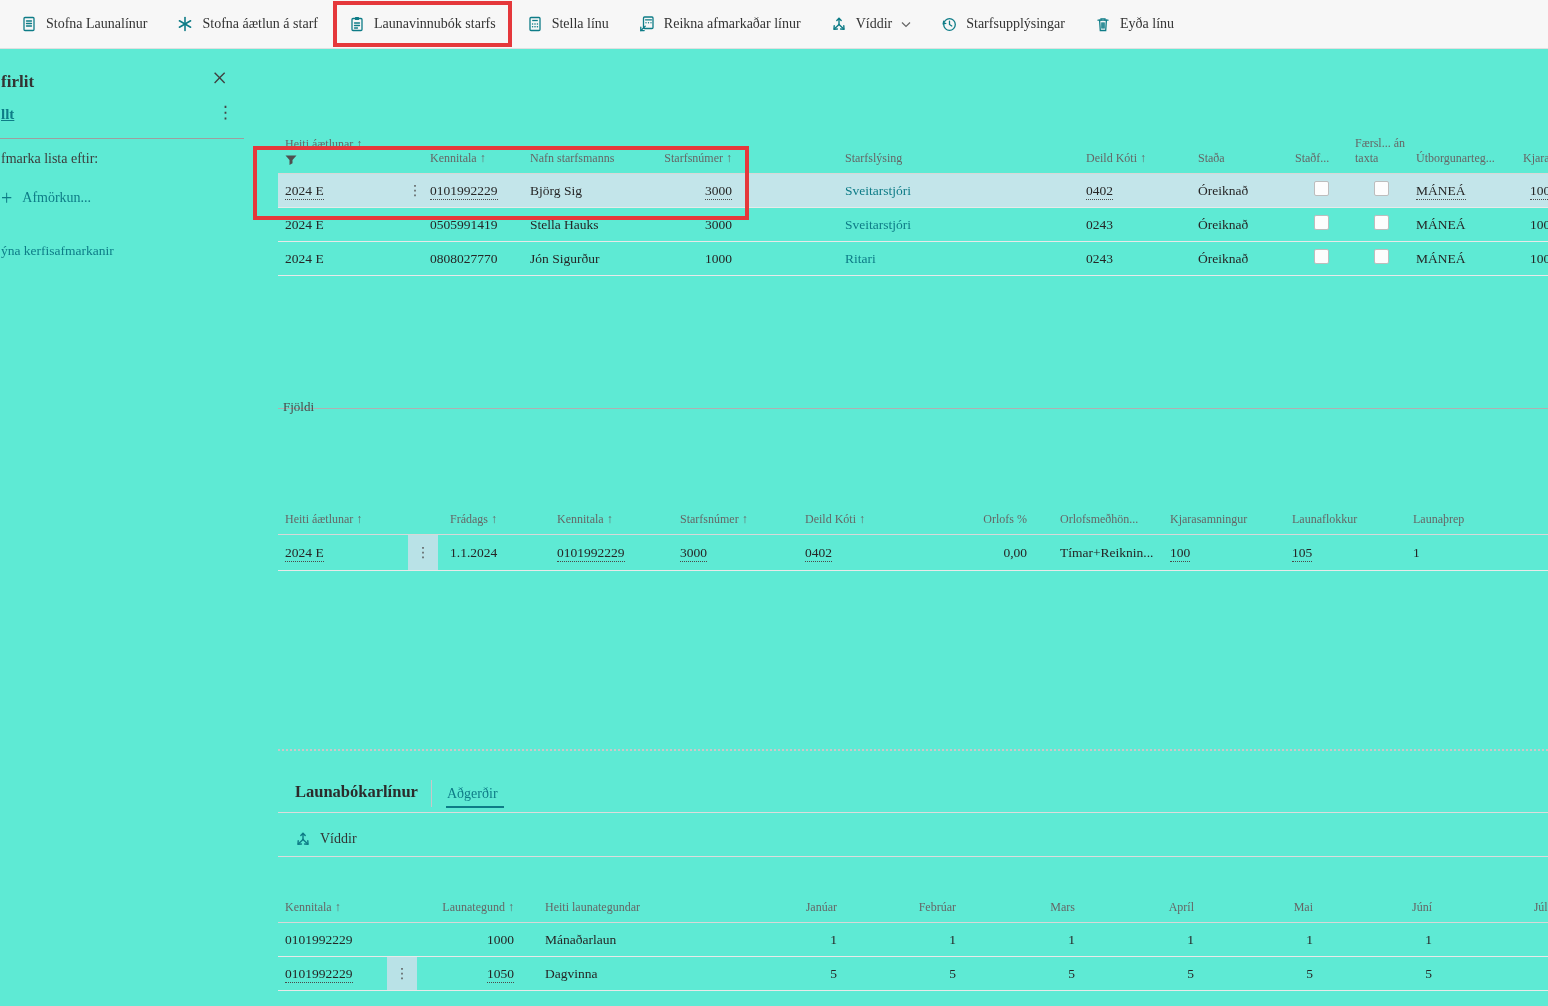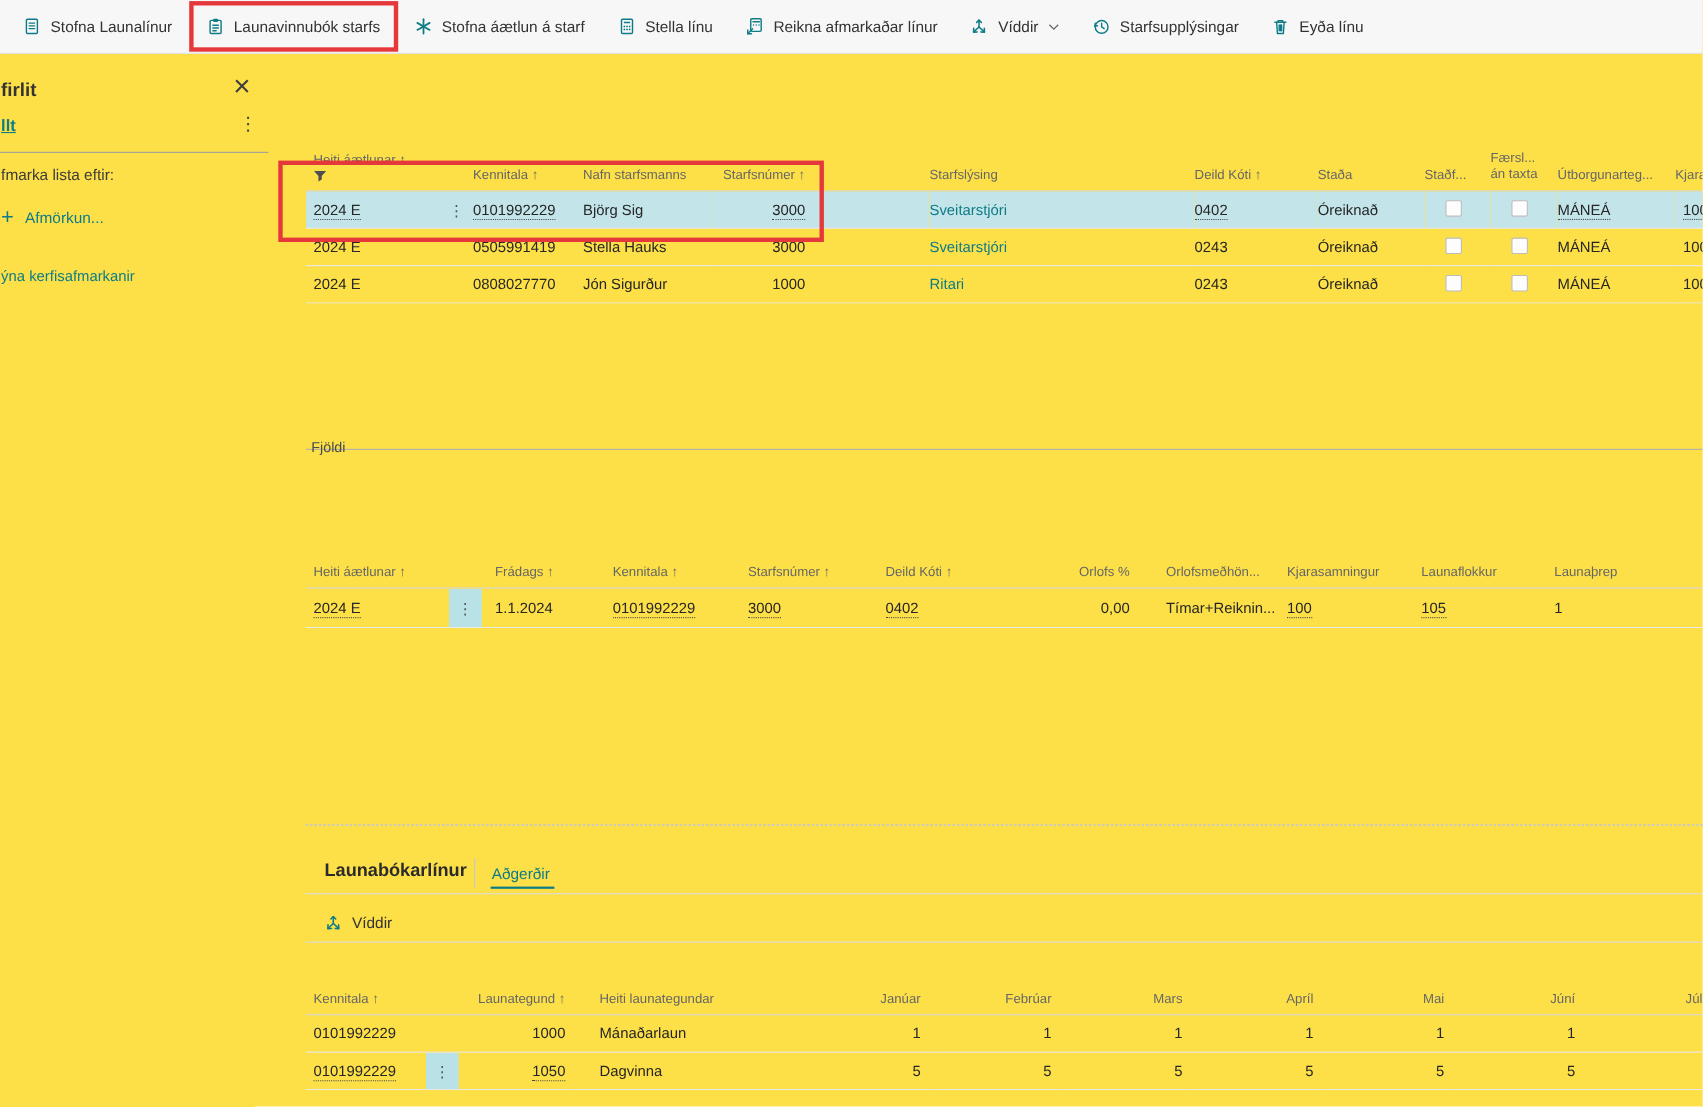--- a/index.html
+++ b/index.html
@@ -1,17 +1,17 @@
 <!DOCTYPE html>
 <html><head>
 <meta charset="utf-8">
 <style>
   html,body{margin:0;padding:0;background:#fff;}
-  #app{position:relative;width:1548px;height:1006px;overflow:hidden;background:#fde047;
-       font-family:Liberation Sans, sans-serif;color:#2b2b2b;}
+  #app{position:relative;width:1548px;height:1006px;overflow:hidden;background:#5eead4;
+       font-family:Liberation Serif, serif;color:#2b2b2b;}
   
   .toolbar{position:absolute;left:0;top:0;width:1548px;height:49px;background:#f7f7f7;
            border-bottom:1px solid #e0e0e0;display:flex;align-items:center;padding-left:6px;box-sizing:border-box;}
   .tb-item{display:flex;align-items:center;gap:9px;padding:0 15px;height:48px;font-size:14px;color:#333;cursor:pointer;white-space:nowrap;}
   .tb-item.hl{border:4px solid #e5383b;height:38px;padding:0 12px;}
   .tb-item svg{flex:none;}
   
   .fpane{position:absolute;left:0;top:60px;width:244px;}
   .fp-title{position:absolute;left:1px;top:12px;font-size:17px;font-weight:bold;color:#333;}
   .fp-close{position:absolute;left:212px;top:5px;font-size:27px;font-weight:300;color:#3f3f3f;cursor:pointer;line-height:1;}
@@ -73,37 +73,37 @@
   <div class="toolbar">
     <div class="tb-item">
       <svg width="16" height="16" viewBox="0 0 16 16" fill="none" stroke="#0e7c87" stroke-width="1.3" stroke-linecap="round">
           <rect x="3" y="1.5" width="10" height="13" rx="1"></rect>
           <line x1="5.5" y1="5" x2="10.5" y2="5"></line>
           <line x1="5.5" y1="7.5" x2="10.5" y2="7.5"></line>
           <line x1="5.5" y1="10" x2="10.5" y2="10"></line>
         </svg>
       <span>Stofna Launalínur</span>
     </div>
+    <div class="tb-item">
+      <svg width="16" height="16" viewBox="0 0 16 16" fill="none" stroke="#0e7c87" stroke-width="1.6" stroke-linecap="round">
+          <line x1="8" y1="1.5" x2="8" y2="14.5"></line>
+          <line x1="2.4" y1="4.8" x2="13.6" y2="11.2"></line>
+          <line x1="13.6" y1="4.8" x2="2.4" y2="11.2"></line>
+        </svg>
+      <span>Stofna áætlun á starf</span>
+    </div>
     <div class="tb-item hl">
       <svg width="16" height="16" viewBox="0 0 16 16" fill="none" stroke="#0e7c87" stroke-width="1.3" stroke-linecap="round">
           <rect x="3" y="2.5" width="10" height="12" rx="1"></rect>
           <rect x="6" y="1" width="4" height="3" rx="0.5" fill="#0e7c87" stroke="none"></rect>
           <line x1="5.5" y1="7" x2="10.5" y2="7"></line>
           <line x1="5.5" y1="9.5" x2="10.5" y2="9.5"></line>
           <line x1="5.5" y1="12" x2="8.5" y2="12"></line>
         </svg>
       <span>Launavinnubók starfs</span>
-    </div>
-    <div class="tb-item">
-      <svg width="16" height="16" viewBox="0 0 16 16" fill="none" stroke="#0e7c87" stroke-width="1.6" stroke-linecap="round">
-          <line x1="8" y1="1.5" x2="8" y2="14.5"></line>
-          <line x1="2.4" y1="4.8" x2="13.6" y2="11.2"></line>
-          <line x1="13.6" y1="4.8" x2="2.4" y2="11.2"></line>
-        </svg>
-      <span>Stofna áætlun á starf</span>
     </div>
     <div class="tb-item">
       <svg width="16" height="16" viewBox="0 0 16 16" fill="none" stroke="#0e7c87" stroke-width="1.3">
           <rect x="3" y="1.5" width="10" height="13" rx="1"></rect>
           <line x1="5.2" y1="4.5" x2="10.8" y2="4.5"></line>
           <circle cx="5.6" cy="8" r="0.8" fill="#0e7c87" stroke="none"></circle>
           <circle cx="8" cy="8" r="0.8" fill="#0e7c87" stroke="none"></circle>
           <circle cx="10.4" cy="8" r="0.8" fill="#0e7c87" stroke="none"></circle>
           <circle cx="5.6" cy="10.8" r="0.8" fill="#0e7c87" stroke="none"></circle>
           <circle cx="8" cy="10.8" r="0.8" fill="#0e7c87" stroke="none"></circle>

